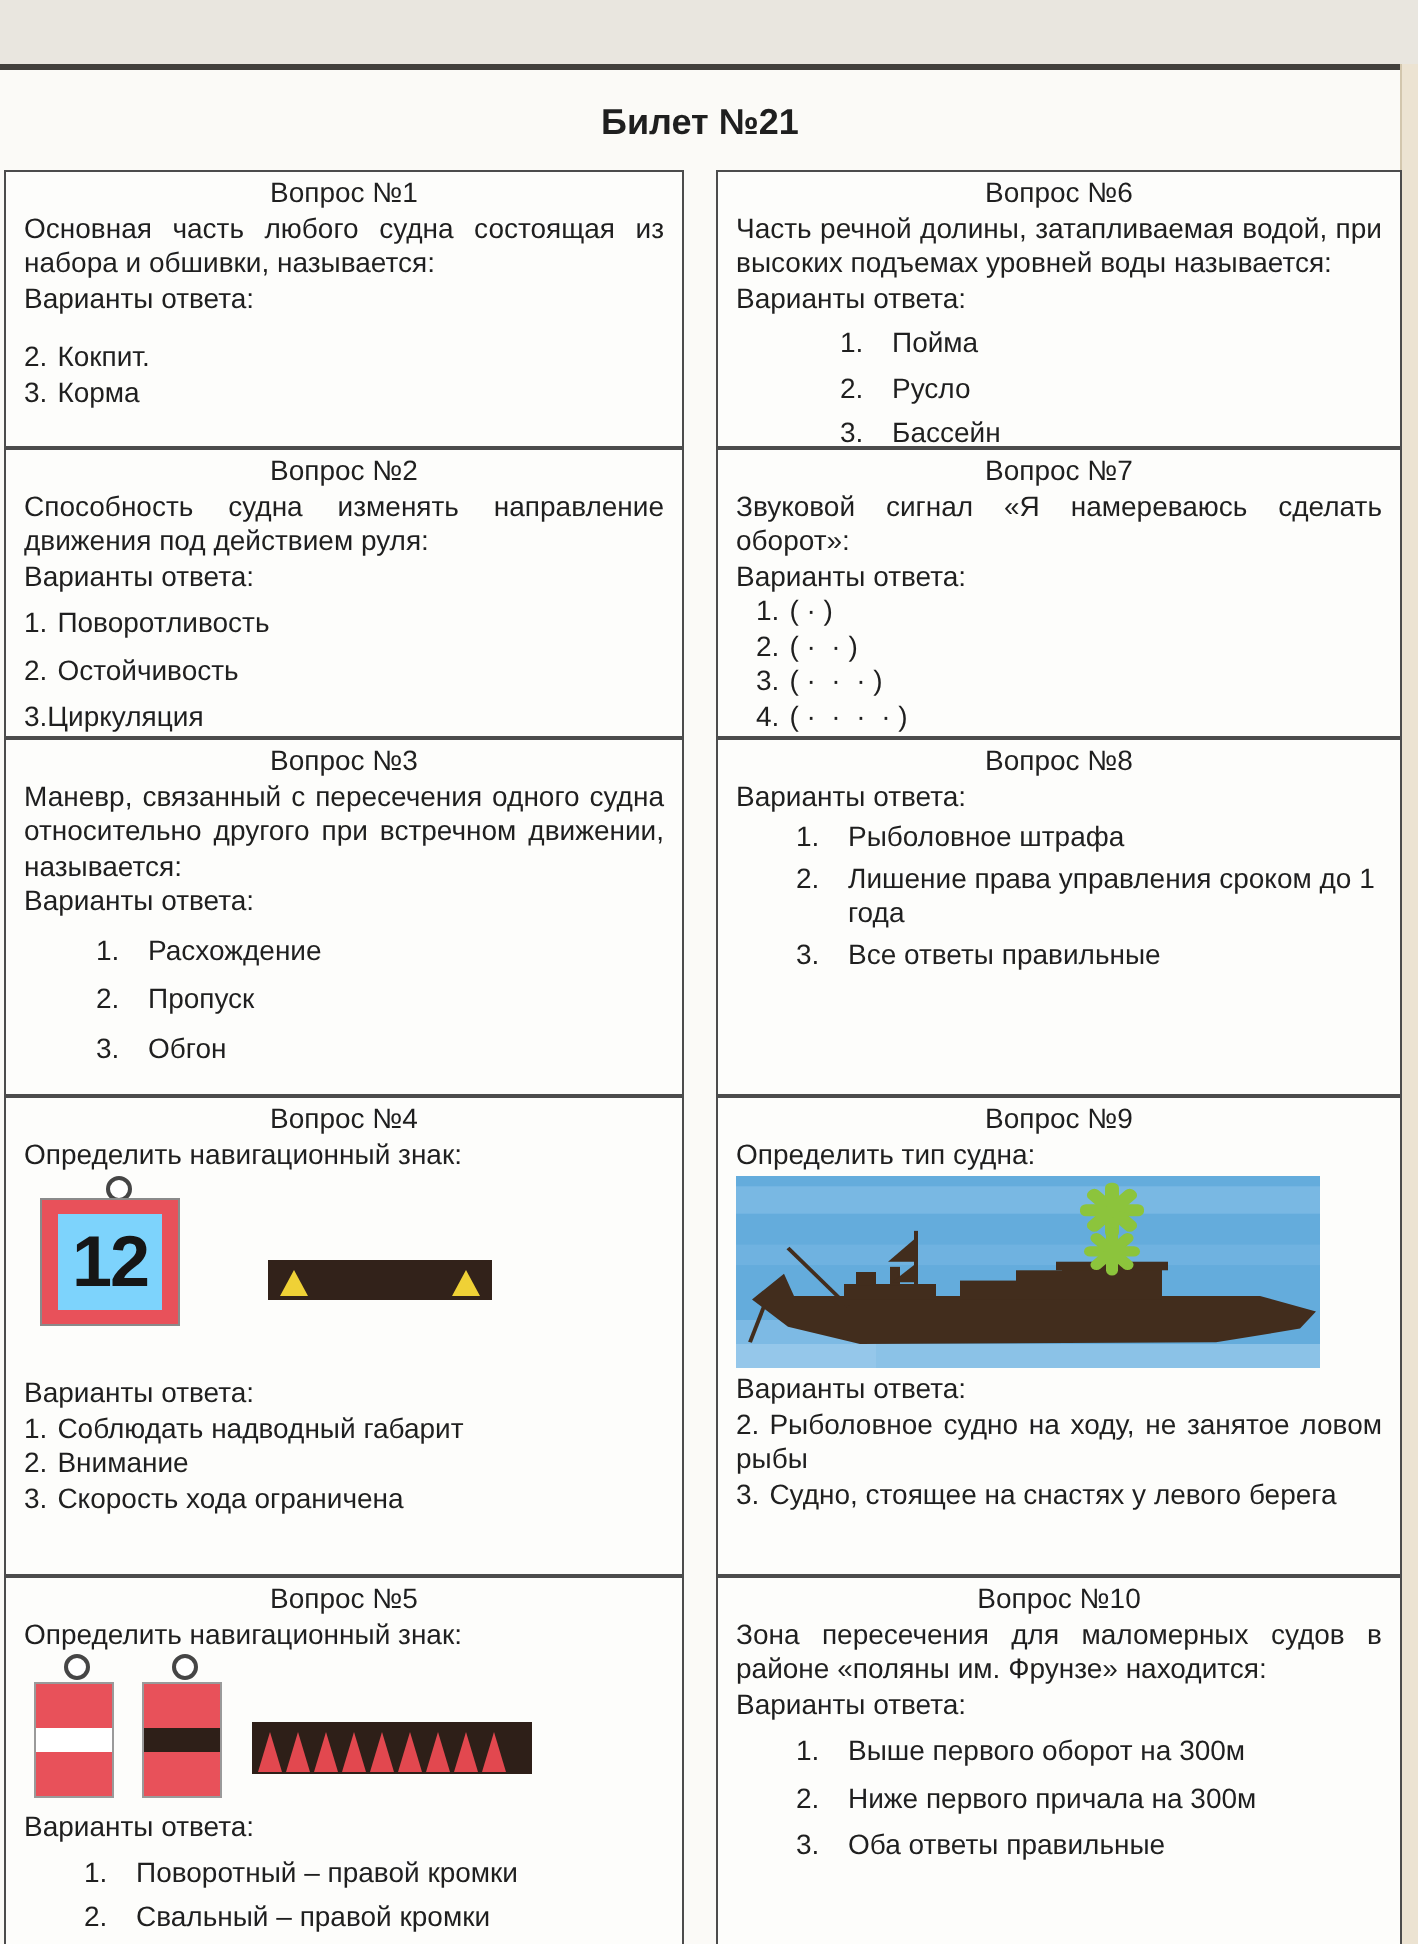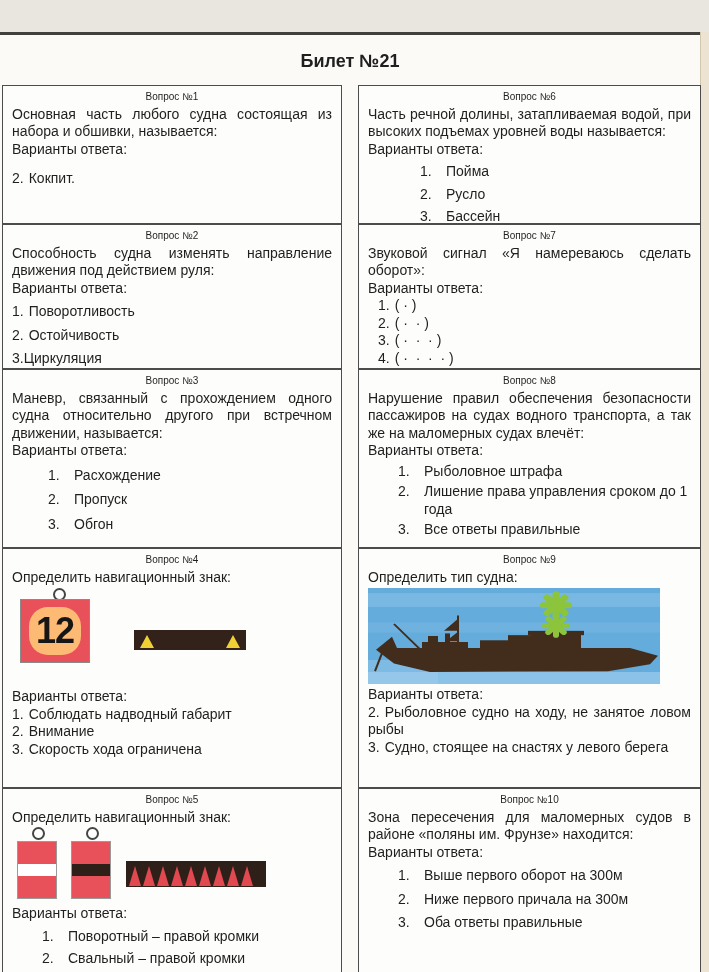--- a/index.html
+++ b/index.html
@@ -9,21 +9,21 @@
   .scan-right{position:absolute;top:0;right:0;width:8px;height:972px;background:#ece3d2;border-left:1px solid #d2c6ad;}
   .scan-bottom{position:absolute;left:0;bottom:0;width:709px;height:3px;background:#c2bdb2;}
   .title{position:absolute;left:0;top:19px;width:700px;text-align:center;
          font-size:18px;font-weight:bold;}
   .grid{position:absolute;left:2px;top:53px;display:grid;
         grid-template-columns:340px 16px 343px;
         grid-template-rows:139px 145px 179px 240px 207px;}
   .cell{box-sizing:border-box;border:1px solid #4c4c4c;background:#fdfdfb;
         padding:2px 9px;font-size:14px;line-height:17.5px;overflow:hidden;}
   .gapcol{background:transparent;}
-  .qhead{text-align:center;font-size:10px;}
+  .qhead{text-align:center;font-size:14px;}
   .qbody{text-align:justify;}
   .opt{white-space:pre-wrap;}
   .opt .num:not(:empty){margin-right:5px;}
   .hang .opt{display:flex;}
   .hang .opt .num{flex:0 0 26px;margin-right:0;}
   .pad30{padding-left:30px;} .pad36{padding-left:36px;} .pad52{padding-left:52px;} .pad10{padding-left:10px;}
   .q1 .opts{margin-top:12px;}
   .q2 .opt{margin-top:6px;}
   .q3 .opt{margin-top:7px;}
   .q5 .opt{margin-top:5px;}
@@ -32,22 +32,22 @@
   .q8 .opt{margin-top:3px;}
   .q9 .opt{text-align:justify;}
   .q10 .opt{margin-top:6px;}
 
   
   .g4wrap{position:relative;height:100px;margin-top:2px;}
   .topmark{position:absolute;width:9px;height:9px;border:2px solid #454545;border-radius:50%;background:#fff;}
   .tm4{left:41px;top:0;}
   .sign12{position:absolute;left:8px;top:11px;width:70px;height:64px;box-sizing:border-box;
           border:1px solid #8a8a8a;background:#e8515a;display:flex;align-items:center;justify-content:center;}
-  .sign12 .inner{width:52px;height:48px;background:#fdba74;display:flex;align-items:center;justify-content:center;
-          font-weight:bold;font-size:36px;letter-spacing:-1px;color:#161616;border-radius:19px;}
+  .sign12 .inner{width:52px;height:48px;background:#7dd3fc;display:flex;align-items:center;justify-content:center;
+          font-weight:bold;font-size:36px;letter-spacing:-1px;color:#161616;}
   .gbar{position:absolute;left:122px;top:42px;width:112px;height:20px;background:#32221a;}
   .ytri{position:absolute;bottom:2px;width:0;height:0;
         border-left:7px solid transparent;border-right:7px solid transparent;border-bottom:13px solid #efd136;}
   .ytri.l{left:6px;} .ytri.r{right:6px;}
 
   
   .g5wrap{position:relative;height:78px;margin-top:1px;}
   .tm5a{left:20px;top:0;} .tm5b{left:74px;top:0;}
   .buoy{position:absolute;top:14px;width:40px;height:58px;background:#e8515a;border:1px solid #9a9a9a;box-sizing:border-box;}
   .buoy.b1{left:5px;} .buoy.b2{left:59px;}
@@ -73,20 +73,21 @@
 
   <div class="grid">
 
     <div class="cell q1">
       <div class="qhead">Вопрос №1</div>
       <div class="qbody">Основная часть любого судна состоящая из набора и обшивки, называется:</div>
       <div class="variants">Варианты ответа:</div>
       <div class="opts">
 
           <div class="opt"><span class="num">2.</span><span class="txt">Кокпит.</span></div>
+          <div class="opt"><span class="num">3.</span><span class="txt">Корма</span></div>
         </div>
     </div>
     <div class="gapcol"></div>
     <div class="cell q6">
       <div class="qhead">Вопрос №6</div>
       <div class="qbody">Часть речной долины, затапливаемая водой, при высоких подъемах уровней воды называется:</div>
       <div class="variants">Варианты ответа:</div>
       <div class="opts hang pad52">
 
       <div class="opt"><span class="num">1.</span><span class="txt">Пойма</span></div>
@@ -115,33 +116,32 @@
 
       <div class="opt"><span class="num">1.</span><span class="txt">( · )</span></div>
           <div class="opt"><span class="num">2.</span><span class="txt">( ·  · )</span></div>
           <div class="opt"><span class="num">3.</span><span class="txt">( ·  ·  · )</span></div>
           <div class="opt"><span class="num">4.</span><span class="txt">( ·  ·  ·  · )</span></div>
         </div>
     </div>
 
     <div class="cell q3">
       <div class="qhead">Вопрос №3</div>
-      <div class="qbody">Маневр, связанный с прохождением одного судна относительно другого при встречном движении, называется:</div>
+      <div class="qbody">Маневр, связанный с пересечения одного судна относительно другого при встречном движении, называется:</div>
       <div class="variants">Варианты ответа:</div>
       <div class="opts hang pad36">
 
       <div class="opt"><span class="num">1.</span><span class="txt">Расхождение</span></div>
           <div class="opt"><span class="num">2.</span><span class="txt">Пропуск</span></div>
           <div class="opt"><span class="num">3.</span><span class="txt">Обгон</span></div>
         </div>
     </div>
     <div class="gapcol"></div>
     <div class="cell q8">
       <div class="qhead">Вопрос №8</div>
-      <div class="qbody">Нарушение правил обеспечения безопасности пассажиров на судах водного транспорта, а так же на маломерных судах влечёт:</div>
       <div class="variants">Варианты ответа:</div>
       <div class="opts hang pad30">
 
       <div class="opt"><span class="num">1.</span><span class="txt">Рыболовное штрафа</span></div>
           <div class="opt"><span class="num">2.</span><span class="txt">Лишение права управления сроком до 1 года</span></div>
           <div class="opt"><span class="num">3.</span><span class="txt">Все ответы правильные</span></div>
         </div>
     </div>
 
     <div class="cell q4">

